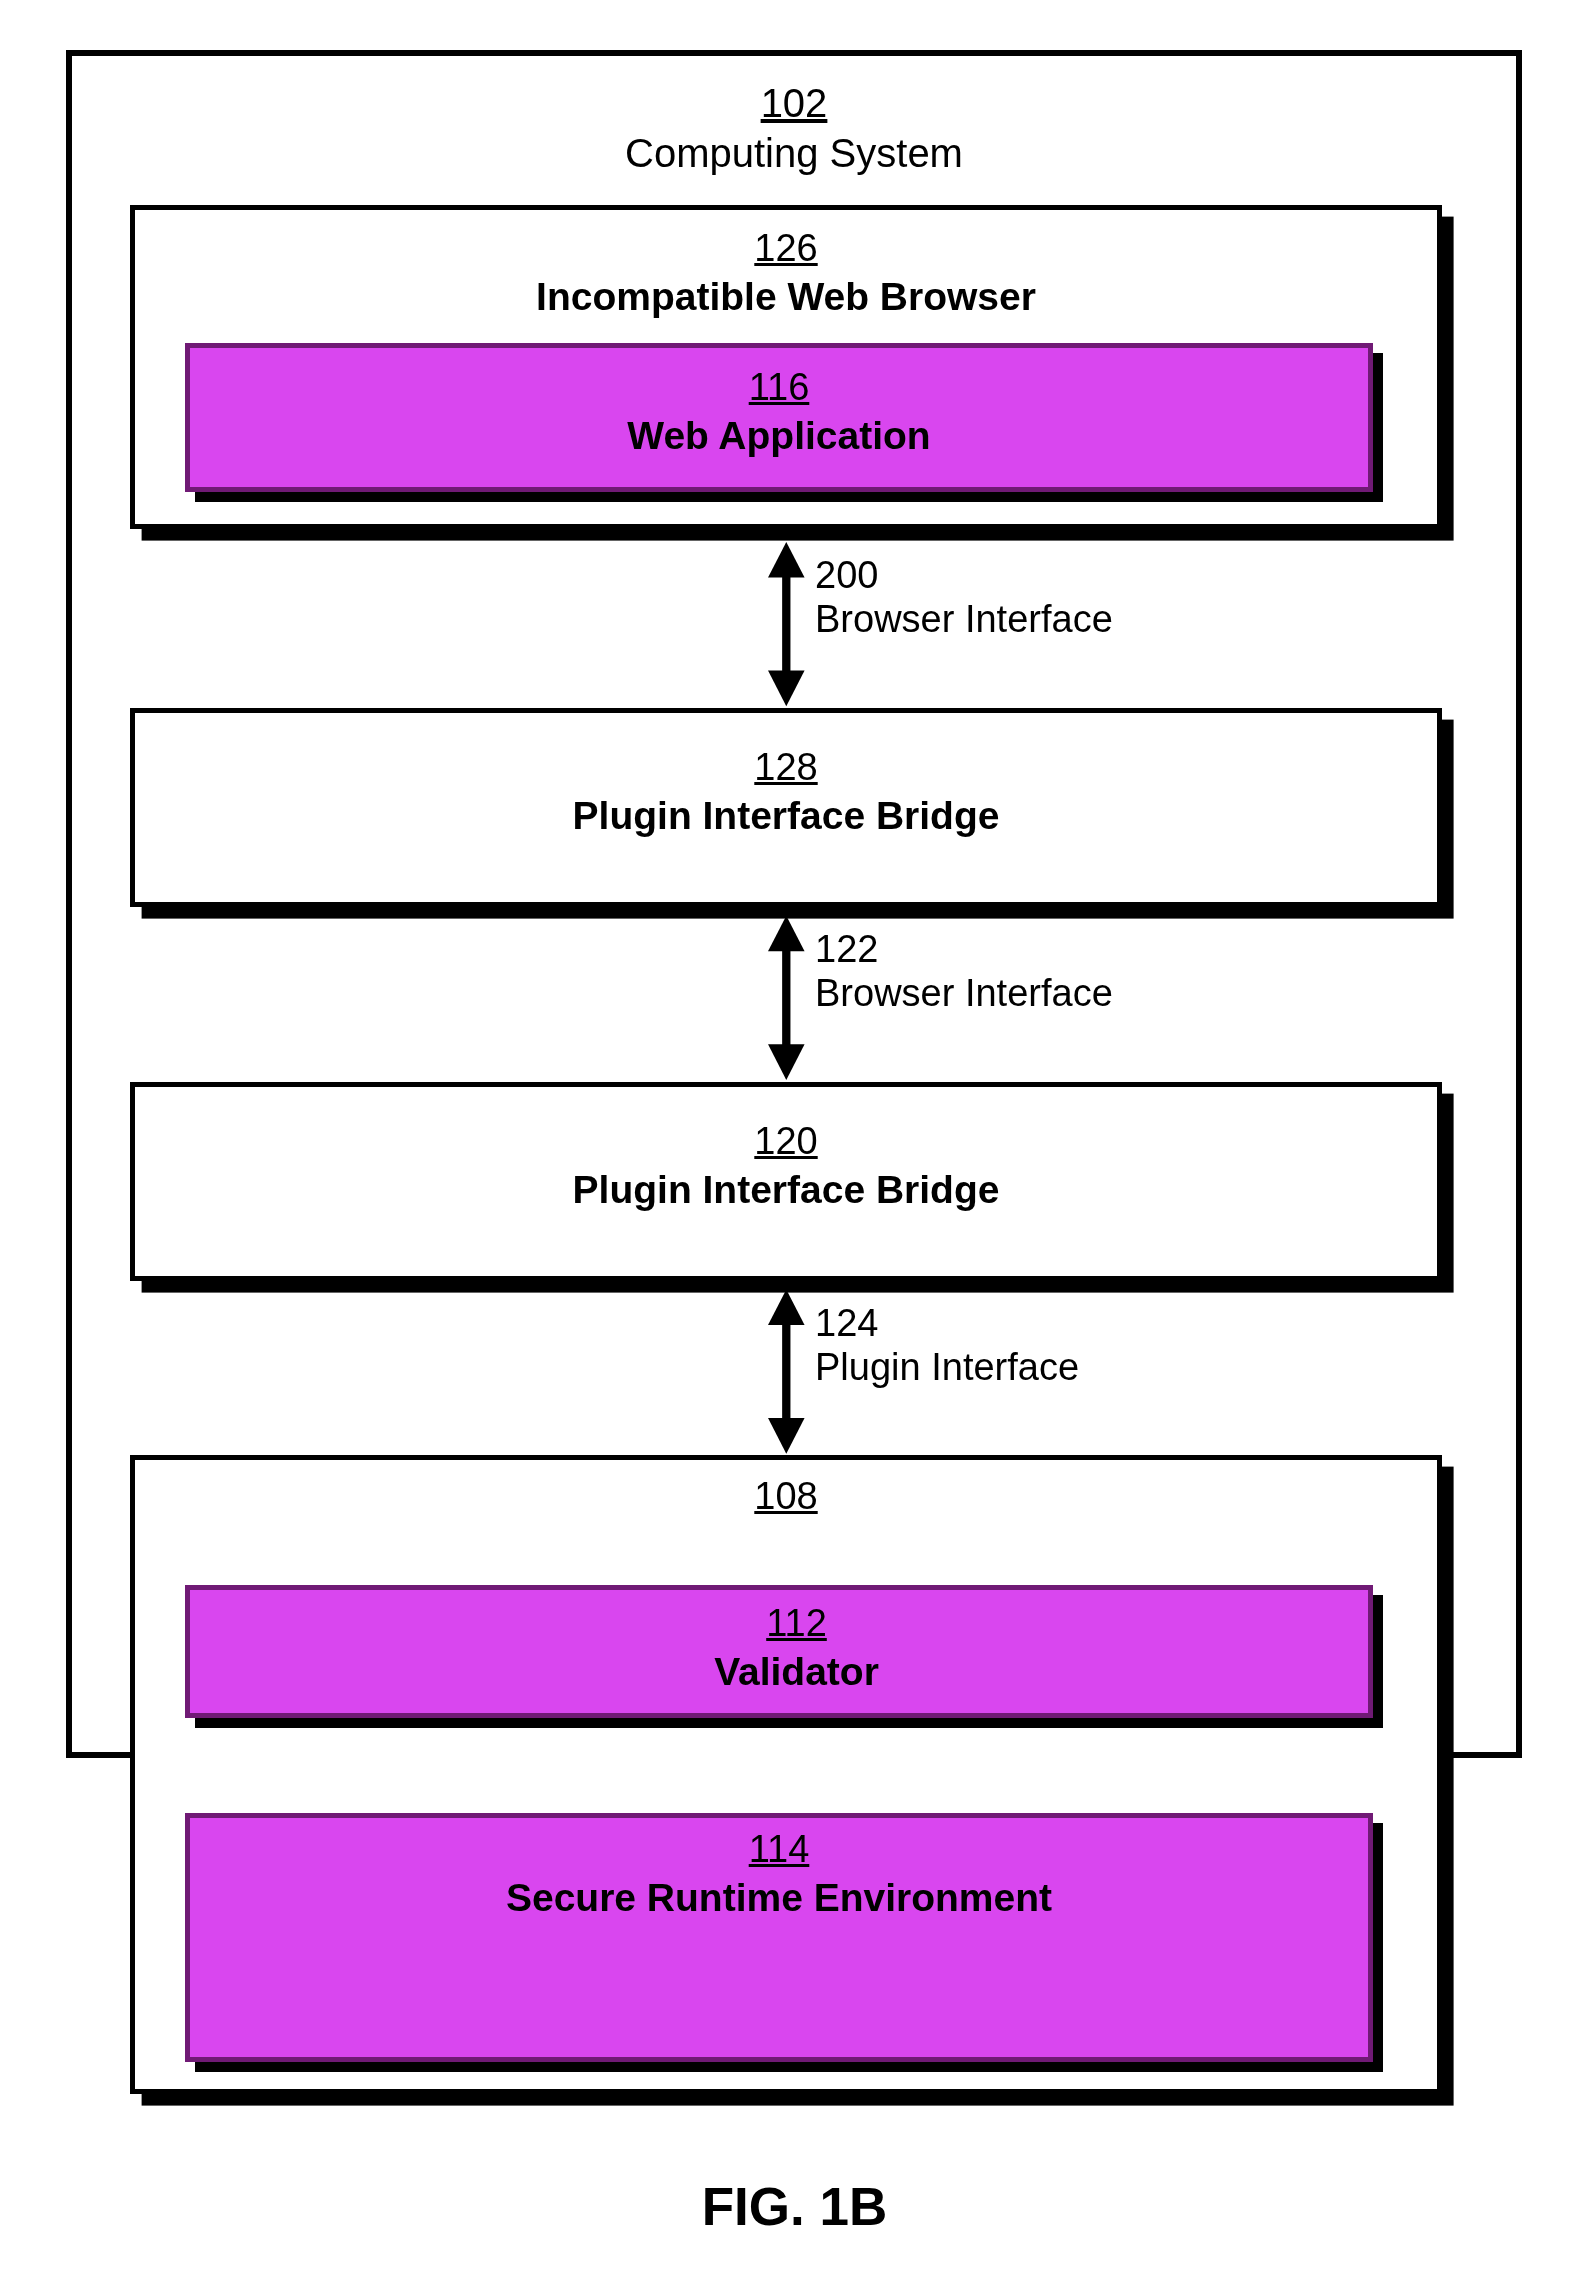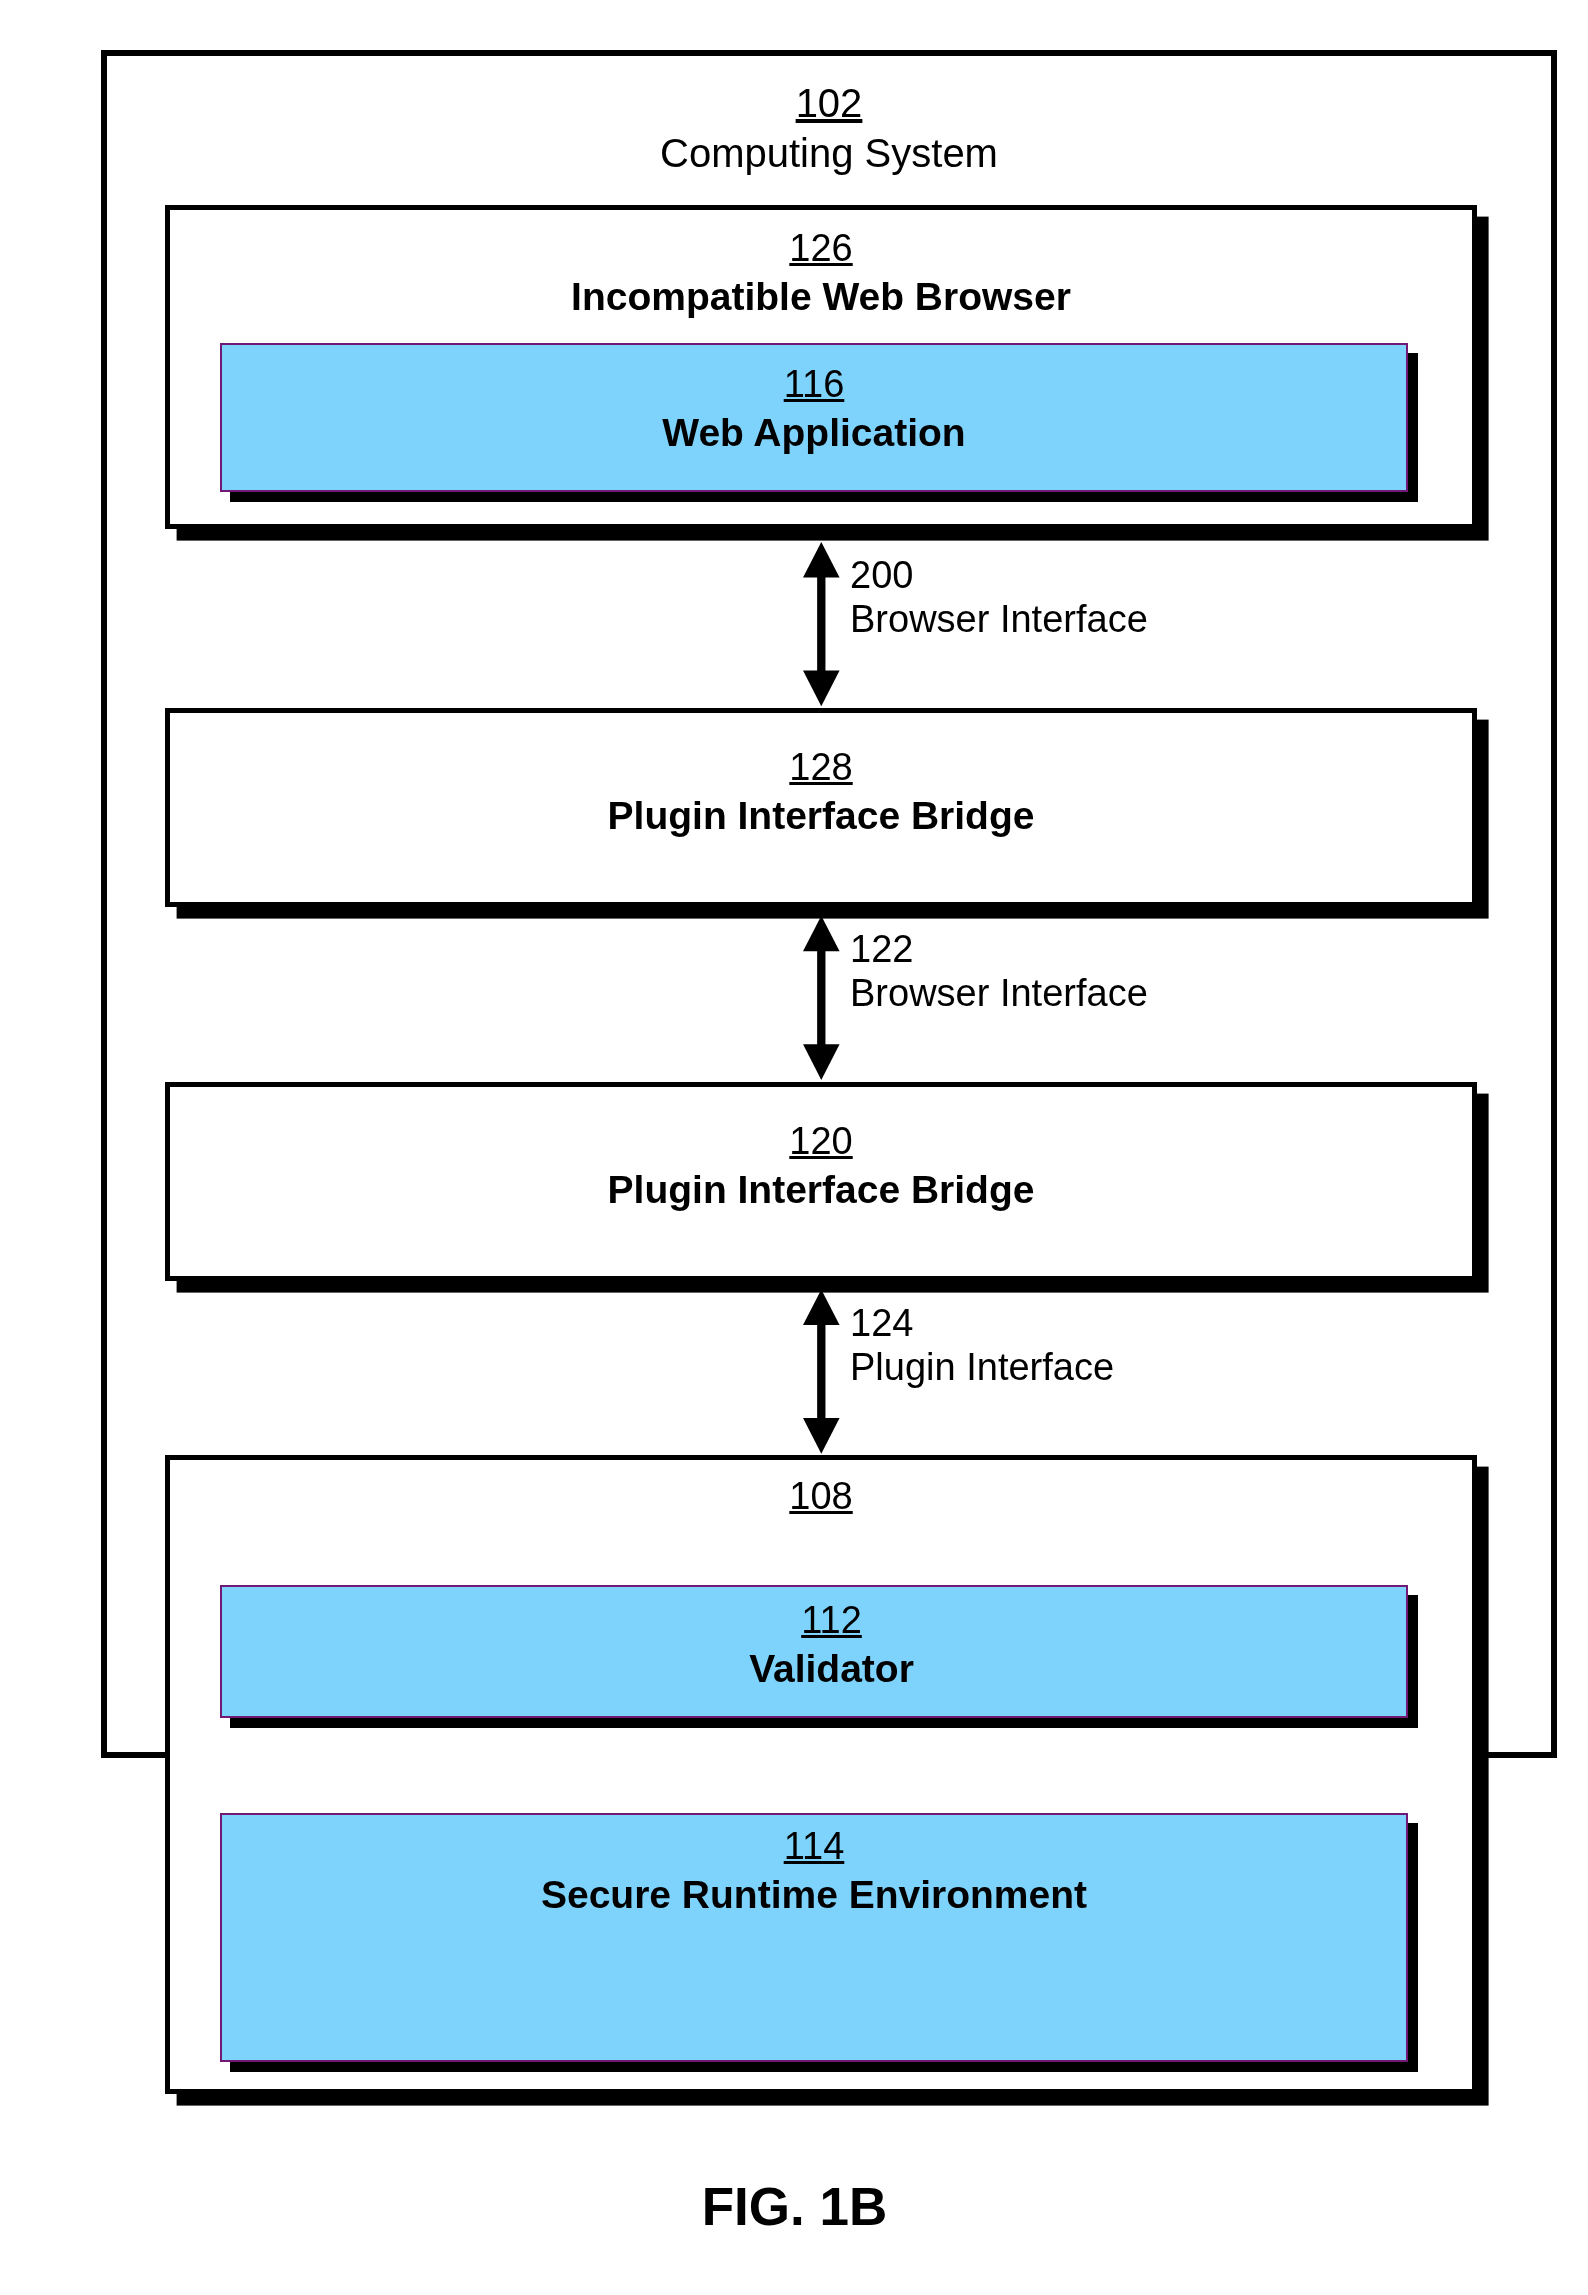--- a/index.html
+++ b/index.html
@@ -15,21 +15,20 @@
     background: #ffffff;
   }
   .outer {
     position: absolute;
     left: 66px;
     top: 50px;
     width: 1456px;
     height: 1708px;
     border: 6.6px solid #000;
     box-sizing: border-box;
-    margin-left: 35px;
   }
   .sys-header {
     position: absolute;
     left: 0;
     right: 0;
     top: 25px;
     text-align: center;
   }
   .num {
     text-decoration: underline;
@@ -50,22 +49,22 @@
     box-shadow: 11.6px 11.6px 0 #000;
     box-sizing: border-box;
   }
   .bh { text-align: center; }
   .bh .num { font-size: 38px; }
   .bh .lbl { font-size: 39px; font-weight: bold; }
 
   
   .ibox {
     position: absolute;
-    background: #7dd3fc;
-    border: 2px solid #701a75;
+    background: #d946ef;
+    border: 5px solid #701a75;
     box-shadow: 10px 10px 0 #000;
     box-sizing: border-box;
   }
 
   
   .conn {
     position: absolute;
     font-size: 38px;
     line-height: 1.15;
   }

